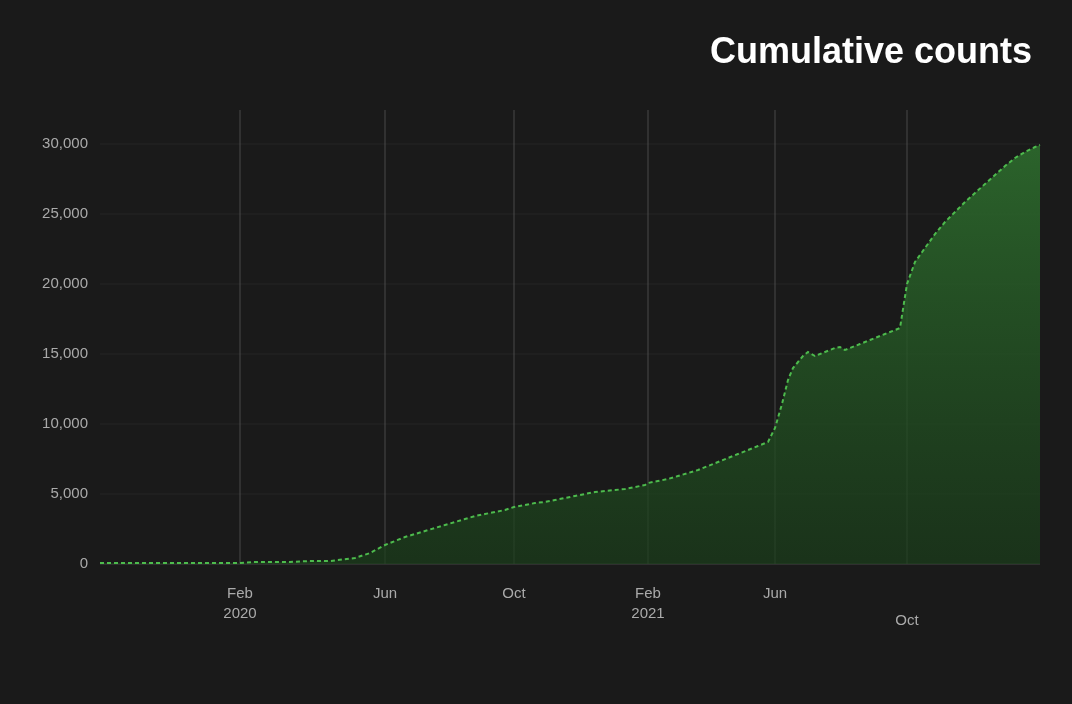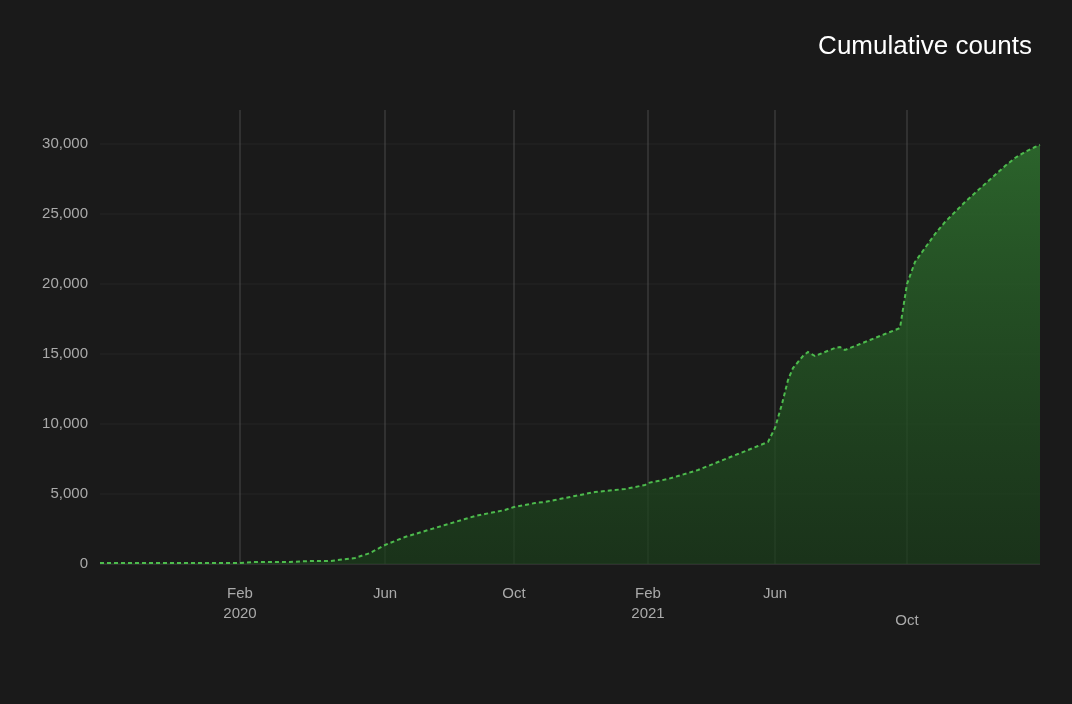--- a/index.html
+++ b/index.html
@@ -14,22 +14,22 @@
       width: 1072px;
       height: 704px;
       background: #1a1a1a;
       position: relative;
     }
     .chart-title {
       position: absolute;
       top: 30px;
       right: 40px;
       color: #ffffff;
-      font-size: 26px;
-      font-weight: 400;
+      font-size: 36px;
+      font-weight: 700;
     }
     svg.main-chart {
       position: absolute;
       left: 0;
       top: 0;
       width: 1072px;
       height: 704px;
     }
   </style>
 </head>

